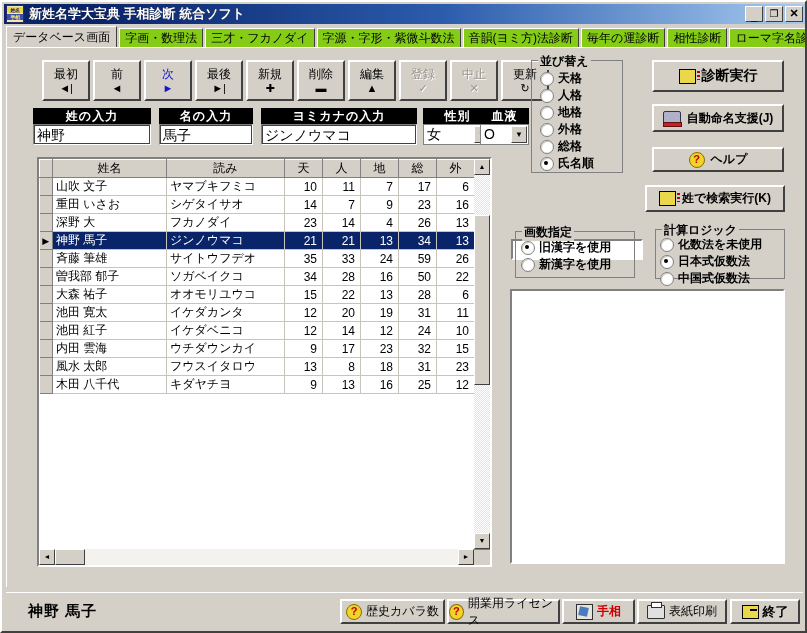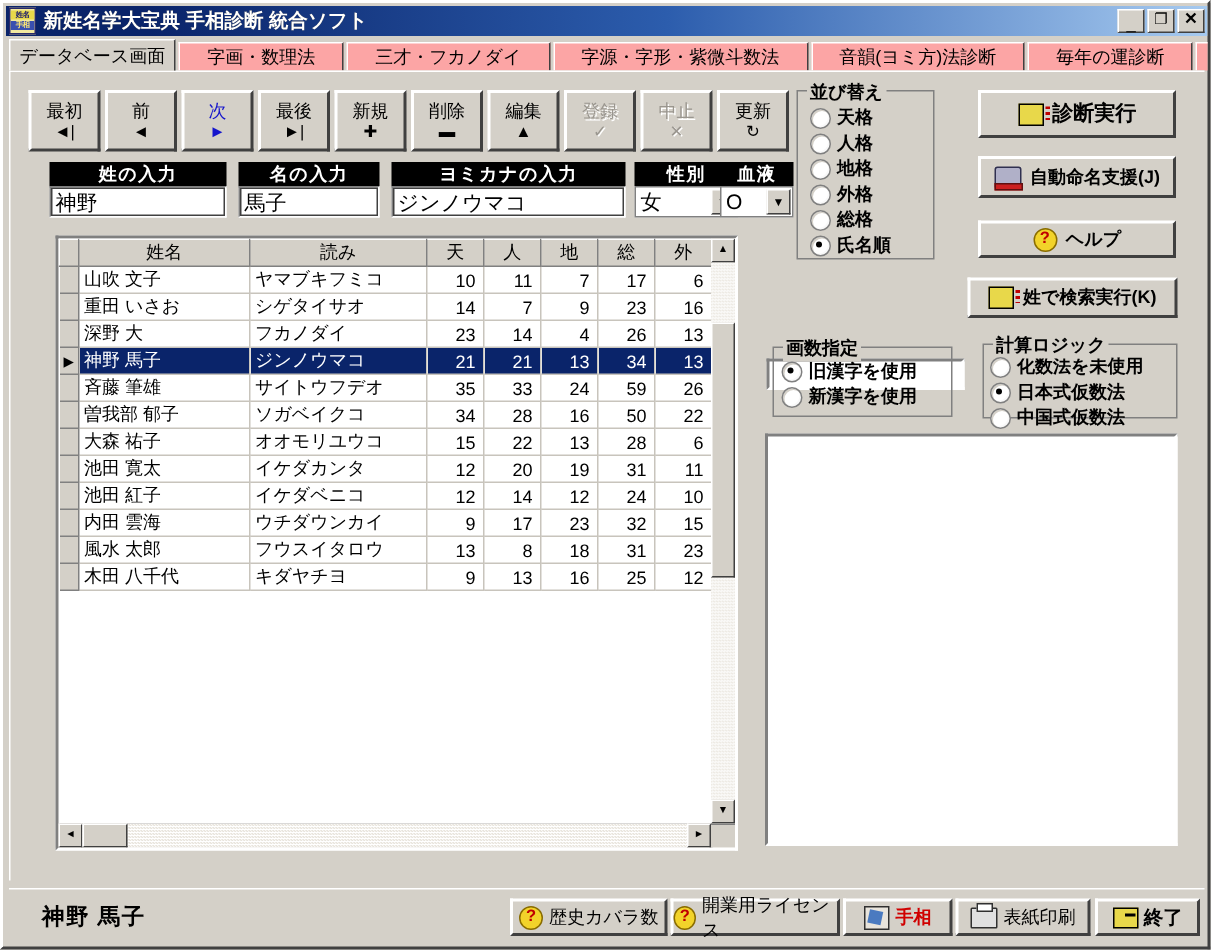--- a/index.html
+++ b/index.html
@@ -88,23 +88,23 @@
   
   #tabstrip {
     position: absolute;
     left: 4px; top: 24px;
     width: 797px; height: 21px;
     display: flex;
     align-items: flex-end;
   }
   .tab {
     height: 19px;
-    padding: 0 18px;
+    padding: 0 5px;
     margin-right: 2px;
-    background: #fca5a5;
+    background: #84cc16;
     border-left: 1px solid #ffffff;
     border-top: 1px solid #ffffff;
     border-right: 1px solid #404040;
     font-size: 12px;
     line-height: 19px;
     white-space: nowrap;
     color: #000;
     box-sizing: border-box;
   }
   .tab.active {
@@ -128,21 +128,21 @@
     width: 797px; height: 540px;
     background: #d4d0c8;
     border-top: 1px solid #ffffff;
     border-left: 1px solid #ffffff;
     box-sizing: border-box;
   }
 
   
   #navbar {
     position: absolute;
-    left: 12px; top: 12px;
+    left: 35px; top: 12px;
     display: flex;
   }
   .navbtn {
     width: 48px; height: 41px;
     background: #d4d0c8;
     border-left: 2px solid #ffffff;
     border-top: 2px solid #ffffff;
     border-right: 2px solid #404040;
     border-bottom: 2px solid #404040;
     margin-right: 3px;

